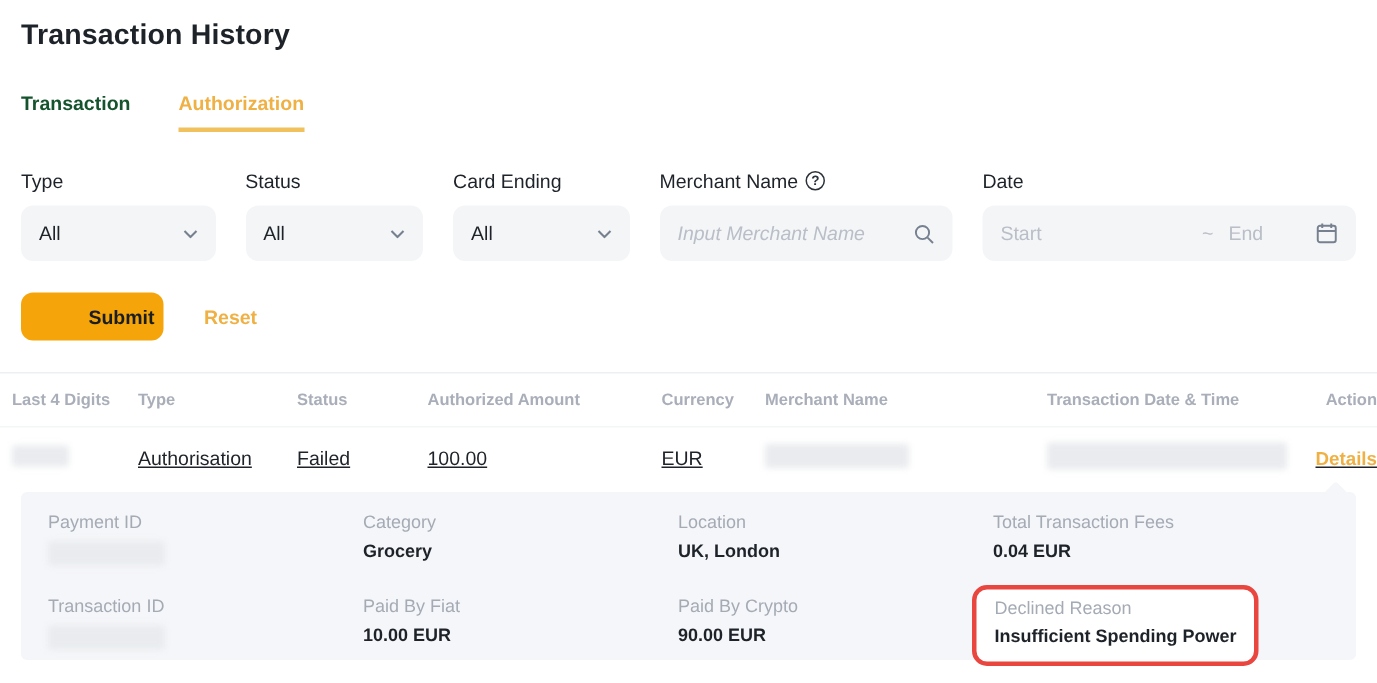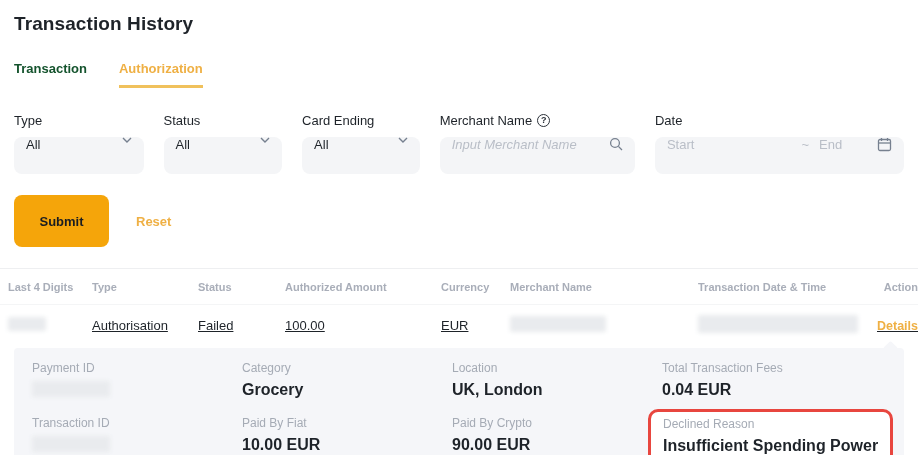--- a/index.html
+++ b/index.html
@@ -11,37 +11,37 @@
   .page-title { font-size:19px; font-weight:bold; padding:13px 14px 0; letter-spacing:.1px; }
 
   
   .tabs { display:flex; gap:32px; padding:0 14px; margin-top:26px; font-size:13px; font-weight:bold; }
   .tab { padding-bottom:9px; border-bottom:3px solid transparent; cursor:pointer; color:#14532d; }
   .tab.active { color:#EFB044; border-bottom-color:#F0C15C; }
 
   
   .filters { display:flex; gap:20px; padding:0 14px; margin-top:25px; }
   .filter-label { font-size:13px; color:#1e2329; margin-bottom:9px; display:flex; align-items:center; gap:5px; }
-  .field { height:37px; background:#f4f5f7; border-radius:8px; display:flex; align-items:flex-start; padding:0 12px; font-size:13px; cursor:pointer; }
+  .field { height:37px; background:#f4f5f7; border-radius:8px; display:flex; align-items:center; padding:0 12px; font-size:13px; cursor:pointer; }
   .f-type .field, .f-status .field { justify-content:space-between; }
   .f-type { width:130px; } .f-status { width:119px; } .f-card { width:118px; }
   .f-card .field { justify-content:space-between; }
   .f-merchant { width:196px; } .f-date { width:250px; }
   .f-merchant .field, .f-date .field { color:#b9bec7; }
   .f-merchant .field { justify-content:space-between;font-style:italic; }
   .chevron svg, .search-ic svg, .cal-ic svg { display:block; }
   .help-ic { width:13px; height:13px; border:1.2px solid #2b3139; border-radius:50%; font-size:9px; line-height:11px; text-align:center; color:#2b3139; font-weight:bold; }
   .date-inner { display:flex; align-items:center; width:100%; }
   .date-start { flex:1; }
   .date-tilde { margin-right:10px; }
   .date-end { width:58px; }
 
   
   .actions-row { display:flex; align-items:center; padding:0 14px; margin-top:21px; }
-  .submit-btn { width:95px; height:52px; background:#F5A50A; border:none; border-radius:8px; font-family:inherit; font-size:13px; font-weight:bold; color:#1a1d21; cursor:pointer; }
+  .submit-btn { width:95px; height:32px; background:#F5A50A; border:none; border-radius:8px; font-family:inherit; font-size:13px; font-weight:bold; color:#1a1d21; cursor:pointer;text-align:right; }
   .reset-link { margin-left:27px; font-size:13px; font-weight:bold; color:#EFB044; cursor:pointer; }
 
   
   .table { margin-top:21px; border-top:1px solid #eeeff1; }
   .trow { display:grid; grid-template-columns:84px 106px 87px 156px 69px 188px 177px 1fr; align-items:center; padding-left:8px; }
   .thead { height:36px; font-size:11px; font-weight:bold; color:#a9aeb9; border-bottom:1px solid #f4f5f6; }
   .tbody-row { height:40px; font-size:13px; color:#1e2329;text-decoration:underline; }
   .cell-right { text-align:right; padding-right:0; }
   .details-link { color:#EFB044; font-weight:bold; font-size:12.5px; cursor:pointer; }
 
@@ -50,21 +50,21 @@
   .r-last4 { width:38px; height:14px; }
   .r-merchant { width:96px; height:16px; }
   .r-date { width:160px; height:18px; }
   .r-id { width:78px; height:16px; margin-top:5px; }
 
   
   .panel { position:relative; margin:3px 14px 0; height:112px; background:#f5f6f9; border-radius:4px; }
   .panel::before { content:""; position:absolute; top:-5px; right:8px; width:11px; height:11px; background:#f5f6f9; transform:rotate(45deg); border-radius:2px; }
   .panel-grid { display:grid; grid-template-columns:210px 210px 210px auto; row-gap:16px; padding:14px 0 0 18px; }
   .d-label { font-size:12px; color:#a5abb5; }
-  .d-value { font-size:16px; font-weight:bold; color:#1e2329; margin-top:5px; }
+  .d-value { font-size:12px; font-weight:bold; color:#1e2329; margin-top:5px; }
   .d-cell { line-height:1.15; }
   .declined-box { display:inline-block; border:3px solid #E8463F; border-radius:10px; padding:6px 12px 9px 12px; margin:-8px 0 0 -14px; background:#fff; }
 </style>
 </head>
 <body>
 
 <div class="page">
 
   <div class="page-title">Transaction History</div>
 

